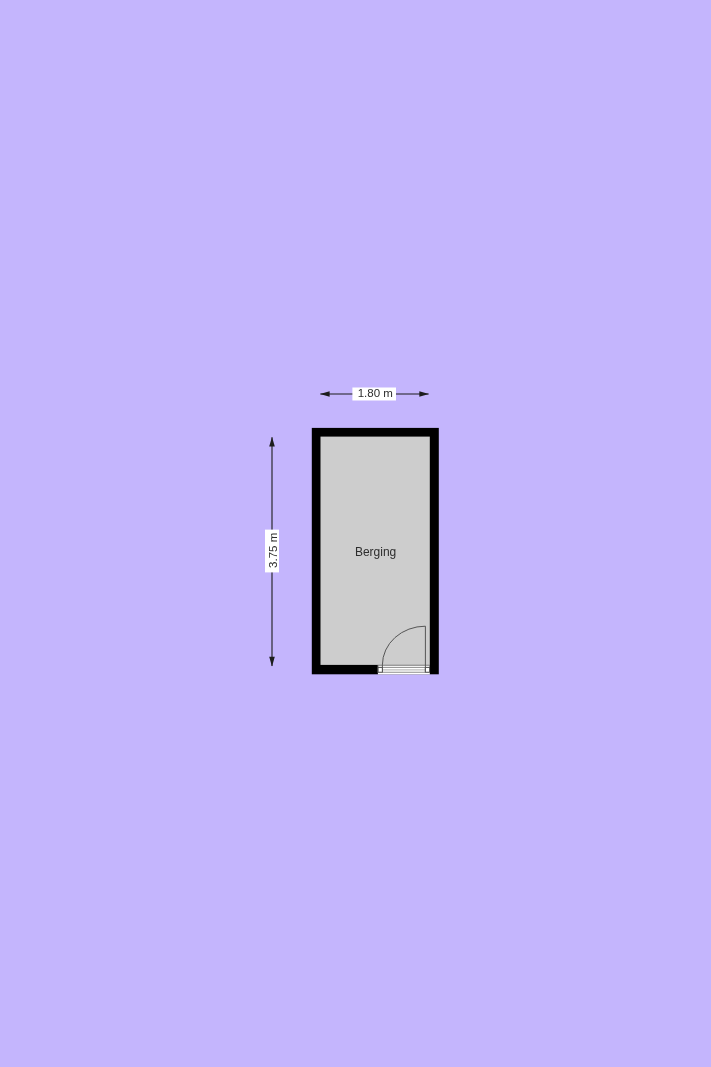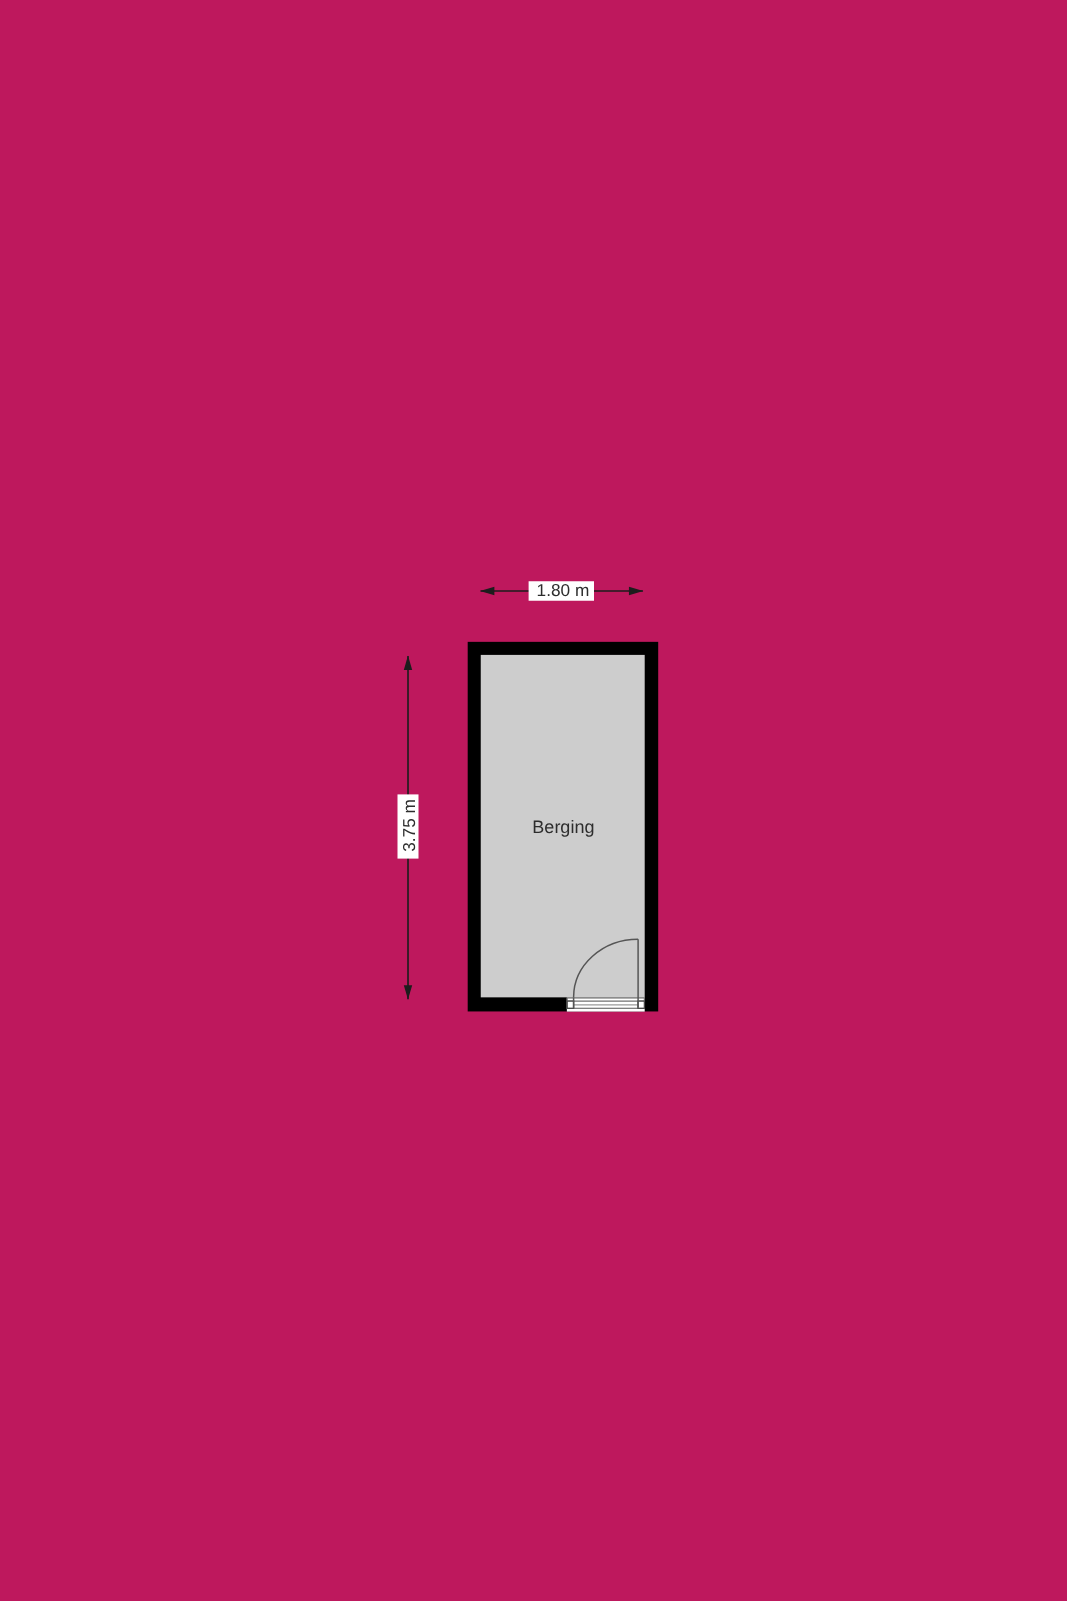--- a/index.html
+++ b/index.html
@@ -1,16 +1,16 @@
 <!DOCTYPE html>
 <html><head>
 <meta charset="utf-8">
 <style>
   html,body{margin:0;padding:0;background:#ffffff;}
-  .page{position:relative;width:711px;height:1067px;background:#be185d;overflow:hidden;}
+  .page{position:relative;width:711px;height:1067px;background:#c4b5fd;overflow:hidden;}
   svg{position:absolute;left:0;top:0;will-change:transform;}
   text{font-family:"Liberation Sans",sans-serif;}
 </style>
 </head>
 <body>
 <div class="page">
 <svg width="711" height="1067" viewBox="0 0 711 1067">
 
   <rect x="311.8" y="427.9" width="127.0" height="246.4" fill="#000000"></rect>
 

